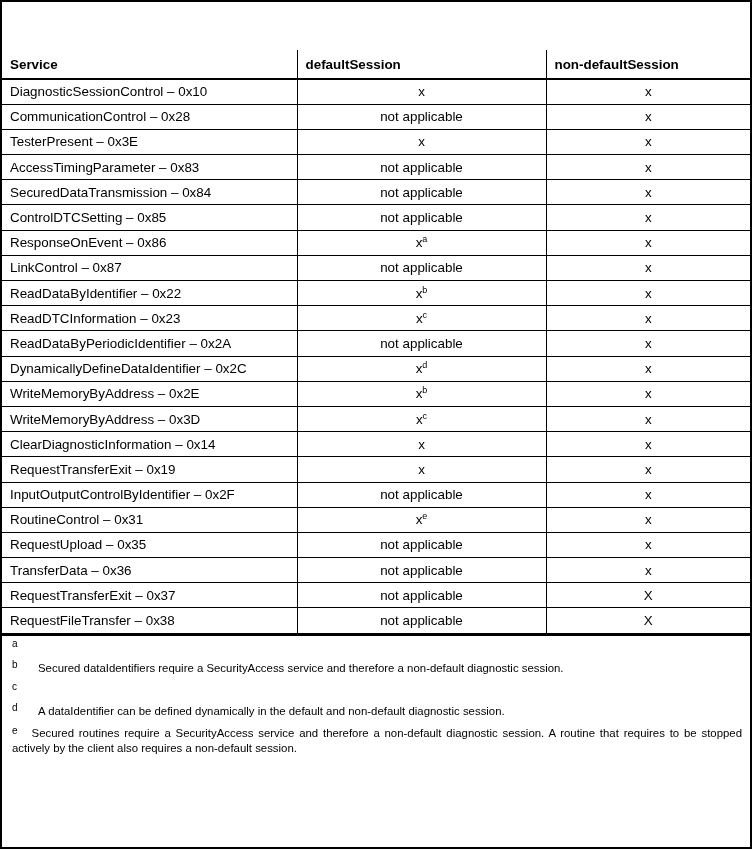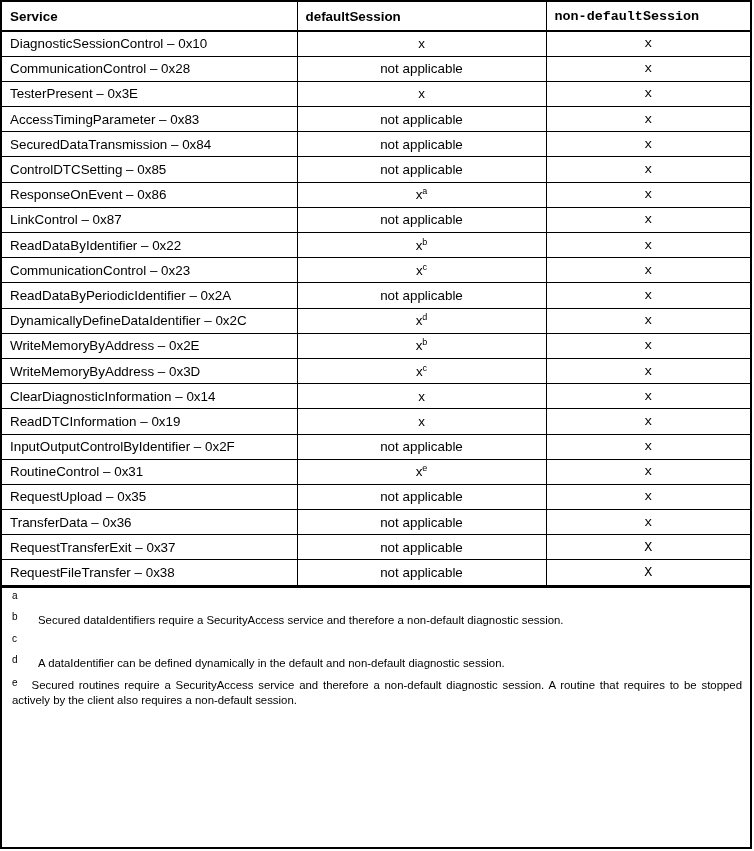--- a/index.html
+++ b/index.html
@@ -1,27 +1,27 @@
 <!DOCTYPE html>
 <html><head>
   <meta charset="utf-8">
   <style>
     html, body { margin:0; padding:0; background:#fff; }
     body { width:754px; height:851px; overflow:hidden; font-family:"Liberation Sans", sans-serif; color:#000; }
     .wrap { position:absolute; left:0; top:0; width:752px; height:849px; border:2px solid #000; box-sizing:border-box; }
-    table { border-collapse:collapse; width:100%; table-layout:fixed; }
+    table { border-collapse:collapse; width:100%; table-layout:fixed;margin-top:48px; }
     col.c1 { width:295px; }
     col.c2 { width:249px; }
     th, td { border:1px solid #000; font-size:13.4px; height:25.2px; padding:0 8px; box-sizing:border-box; }
     th { text-align:left; font-weight:bold; border-bottom:2px solid #000; height:29px; }
     td.center { text-align:center; }
     sup { font-size:9px; vertical-align:5px; line-height:0; }
     tr:first-child th { border-top:none; }
     th:first-child, td:first-child { border-left:none; }
-    th:last-child, td:last-child { border-right:none;font-family:Liberation Mono, monospace; }
+    th:last-child, td:last-child { border-right:none; }
     .notes { border-top:2px solid #000; padding:4px 8px 2px 10px; font-size:11.4px; }
     .note { display:flex; line-height:14px; margin:0 0 7.5px 0; }
     .note .mark { width:26px; flex:0 0 26px; font-size:10px; position:relative; top:-3px; }
     .note.wrapnote { display:block; text-align:justify; }
     .note.wrapnote .mark { display:inline-block; width:auto; margin-right:14px; }
   </style>
 </head>
 <body>
 
 <div class="wrap">
@@ -78,21 +78,21 @@
           <td>LinkControl – 0x87</td>
           <td class="center"><span>not applicable</span></td>
           <td class="center">x</td>
         </tr>
         <tr>
           <td>ReadDataByIdentifier – 0x22</td>
           <td class="center"><span>x</span><sup>b</sup></td>
           <td class="center">x</td>
         </tr>
         <tr>
-          <td>CommunicationControl – 0x23</td>
+          <td>ReadDTCInformation – 0x23</td>
           <td class="center"><span>x</span><sup>c</sup></td>
           <td class="center">x</td>
         </tr>
         <tr>
           <td>ReadDataByPeriodicIdentifier – 0x2A</td>
           <td class="center"><span>not applicable</span></td>
           <td class="center">x</td>
         </tr>
         <tr>
           <td>DynamicallyDefineDataIdentifier – 0x2C</td>
@@ -108,21 +108,21 @@
           <td>WriteMemoryByAddress – 0x3D</td>
           <td class="center"><span>x</span><sup>c</sup></td>
           <td class="center">x</td>
         </tr>
         <tr>
           <td>ClearDiagnosticInformation – 0x14</td>
           <td class="center"><span>x</span></td>
           <td class="center">x</td>
         </tr>
         <tr>
-          <td>ReadDTCInformation – 0x19</td>
+          <td>RequestTransferExit – 0x19</td>
           <td class="center"><span>x</span></td>
           <td class="center">x</td>
         </tr>
         <tr>
           <td>InputOutputControlByIdentifier – 0x2F</td>
           <td class="center"><span>not applicable</span></td>
           <td class="center">x</td>
         </tr>
         <tr>
           <td>RoutineControl – 0x31</td>

